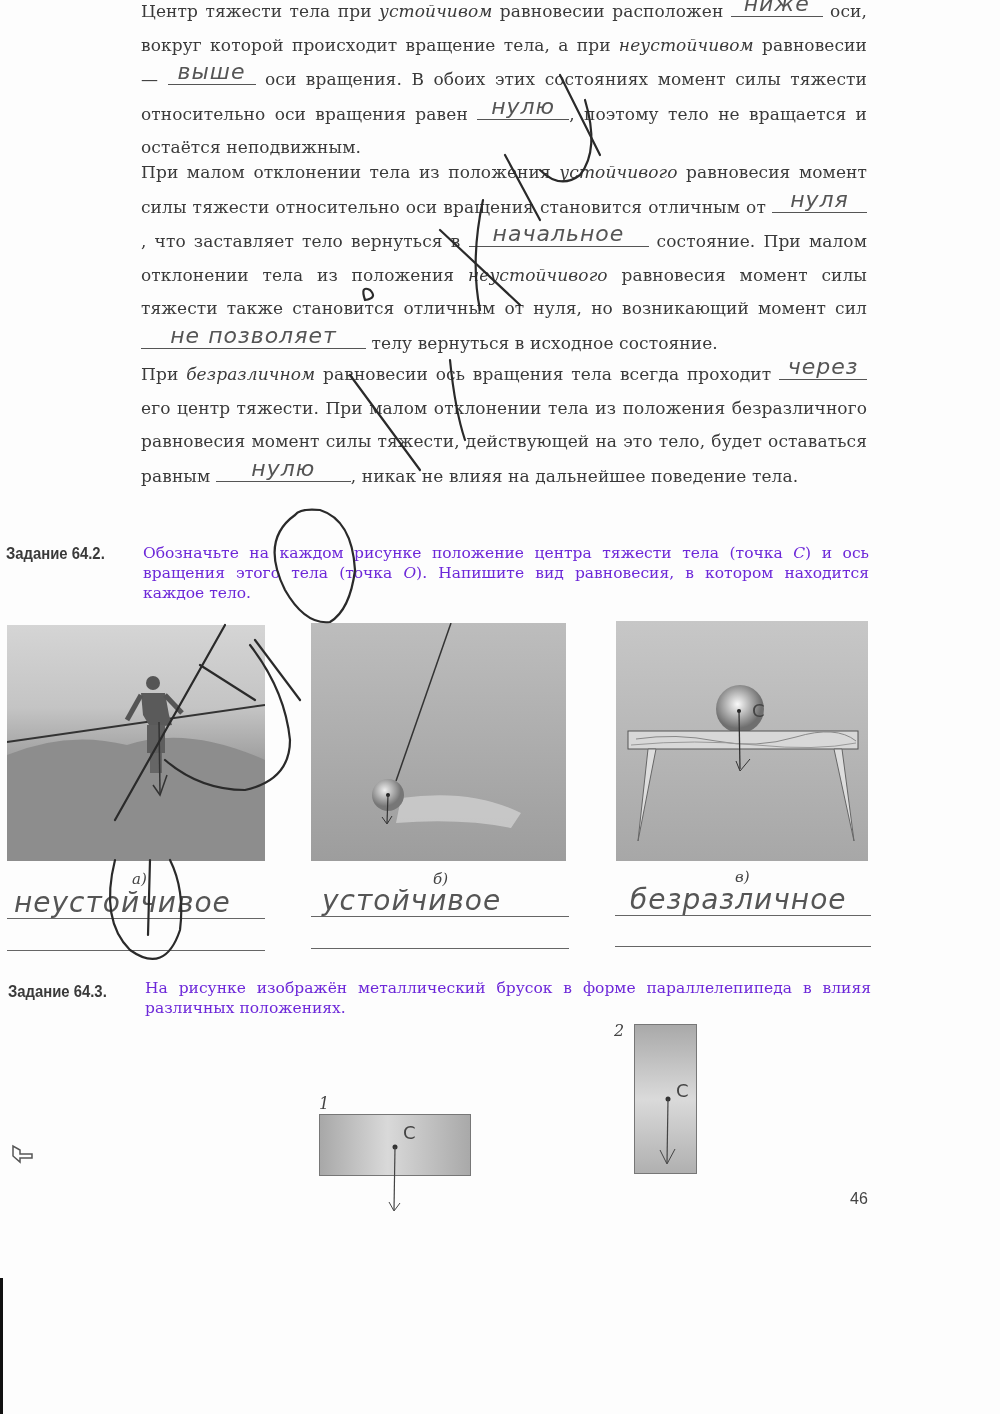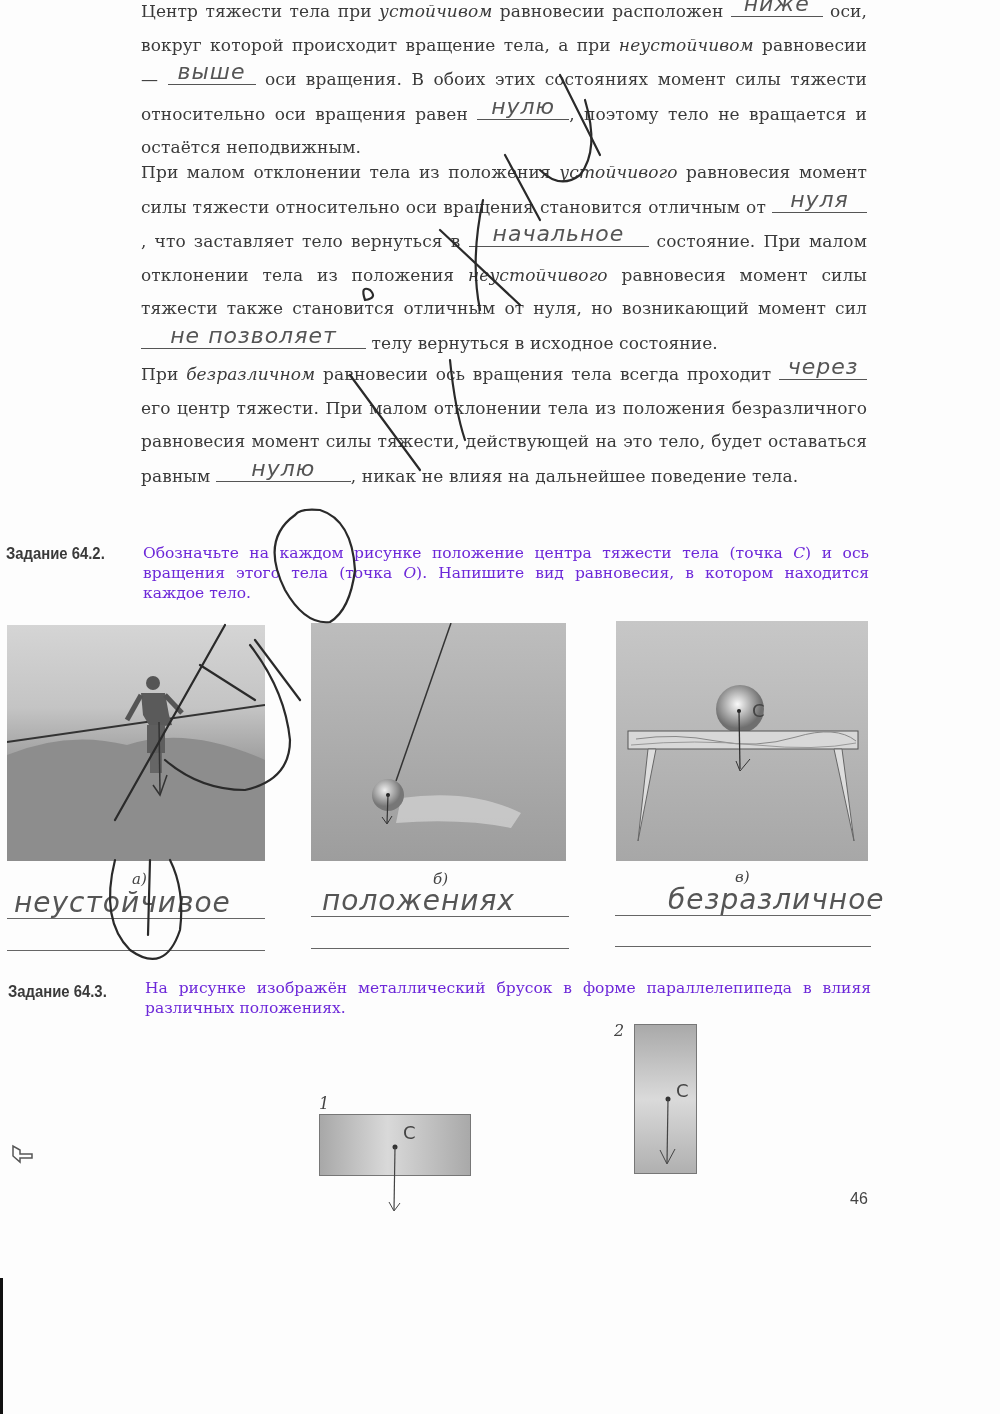--- a/index.html
+++ b/index.html
@@ -131,22 +131,22 @@
 <div class="fig-label" style="left:735px; top:868px;">в)</div>
 
 <div class="answer-line" style="left:7px; top:918px; width:258px;"></div>
 <div class="answer-line" style="left:7px; top:950px; width:258px;"></div>
 <div class="answer-line" style="left:311px; top:916px; width:258px;"></div>
 <div class="answer-line" style="left:311px; top:948px; width:258px;"></div>
 <div class="answer-line" style="left:615px; top:915px; width:256px;"></div>
 <div class="answer-line" style="left:615px; top:946px; width:256px;"></div>
 
 <div class="answer-hw" style="left:14px; top:886px;">неустойчивое</div>
-<div class="answer-hw" style="left:322px; top:884px;">положениях</div>
-<div class="answer-hw" style="left:668px; top:883px;">безразличное</div>
+<div class="answer-hw" style="left:322px; top:884px;">устойчивое</div>
+<div class="answer-hw" style="left:630px; top:883px;">безразличное</div>
 
 <div class="task-head" style="top:982px; left:8px;">Задание 64.3.</div>
 <div class="task-text" style="top:978px; left:145px; width:726px;">На рисунке изображён металлический брусок в форме параллелепипеда в влияя различных положениях.</div>
 
 <div class="fig-label" style="left:319px; top:1094px; font-size:16px;">1</div>
 <div class="block" style="left:319px; top:1114px; width:150px; height:60px;">
   <svg width="150" height="100" style="position:absolute;left:0;top:0;overflow:visible;">
     <circle cx="75" cy="32" r="2.5" fill="#333"></circle>
     <line x1="75" y1="32" x2="74" y2="95" stroke="#444" stroke-width="1.2"></line>
     <path d="M69 87 L74 96 L80 88" stroke="#444" fill="none"></path>

